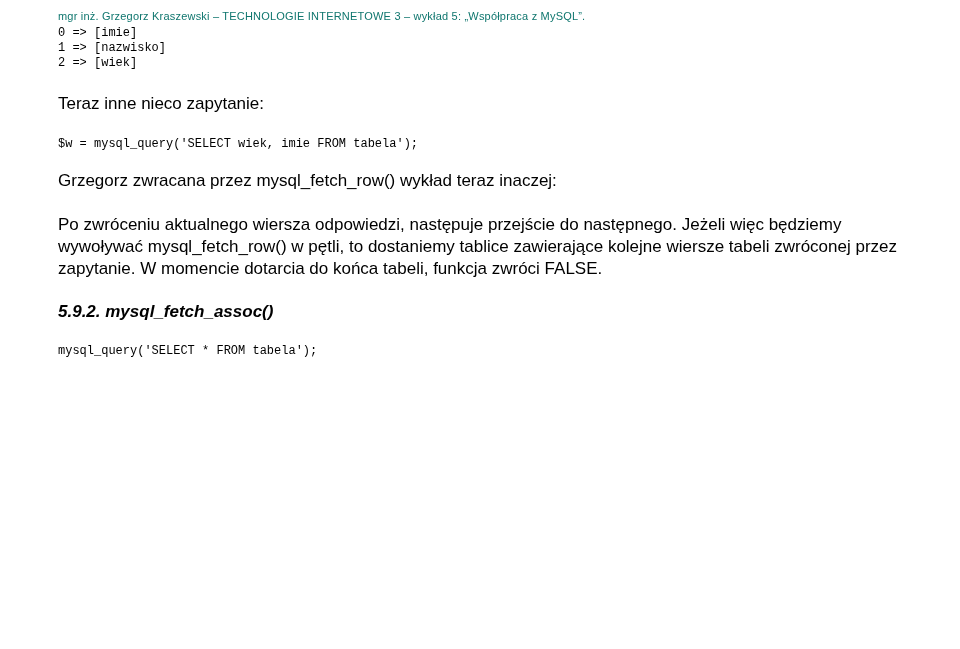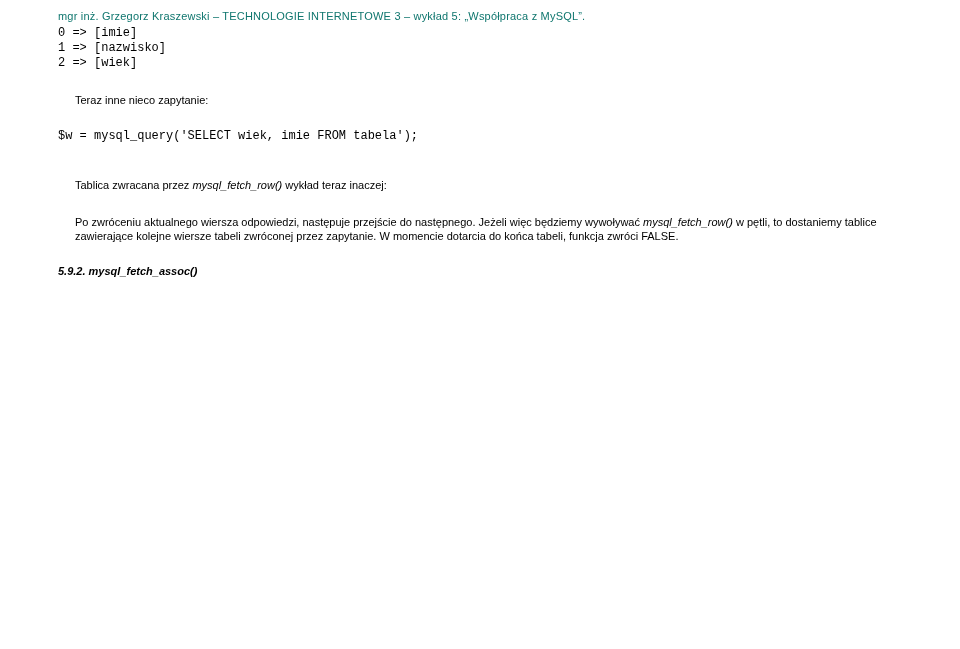--- a/index.html
+++ b/index.html
@@ -23,58 +23,58 @@
     margin-bottom: 4px;
   }
   .code-block {
     font-family: "Courier New", Courier, monospace;
     font-size: 12px;
     line-height: 1.25;
     white-space: pre;
     margin: 0 0 22px 0;
   }
   .para {
-    font-size: 11px;
+    font-size: 17px;
     line-height: 1.3;
-    margin: 0 0 22px 17px;
+    margin: 0 0 22px 0;
   }
   .italic {
-    font-style: italic;
   }
   .section-head {
-    font-size: 11px;
+    font-size: 17px;
     font-weight: bold;
     font-style: italic;
     margin: 0 0 22px 0;
   }
   .tight {
-    margin-bottom: 34px;
+    margin-bottom: 18px;
   }
 </style>
 </head>
 <body>
 
 <div class="page">
 
   <div class="header-line">mgr inż. Grzegorz Kraszewski – TECHNOLOGIE INTERNETOWE 3 – wykład 5: „Współpraca z MySQL”.</div>
 
   <div class="code-block"><span>0 =&gt; [imie]</span>
 <span>1 =&gt; [nazwisko]</span>
 <span>2 =&gt; [wiek]</span></div>
 
   <p class="para">Teraz inne nieco zapytanie:</p>
 
   <div class="code-block tight">$w = mysql_query('SELECT wiek, imie FROM tabela');</div>
 
   <p class="para">
-    <span>Tablica zwracana przez </span><span class="italic">mysql_fetch_row()</span><span> wykład teraz inaczej:</span>
+    <span>Grzegorz zwracana przez </span><span class="italic">mysql_fetch_row()</span><span> wykład teraz inaczej:</span>
   </p>
 
 
   <p class="para">
     <span>Po zwróceniu aktualnego wiersza odpowiedzi, następuje przejście do następnego. Jeżeli więc będziemy wywoływać </span><span class="italic">mysql_fetch_row()</span><span> w pętli, to dostaniemy tablice zawierające kolejne wiersze tabeli zwróconej przez zapytanie. W momencie dotarcia do końca tabeli, funkcja zwróci FALSE.</span>
   </p>
 
   <p class="section-head">5.9.2. mysql_fetch_assoc()</p>
 
 
+  <div class="code-block">mysql_query('SELECT * FROM tabela');</div>
 
 </div>
 
 </body></html>

